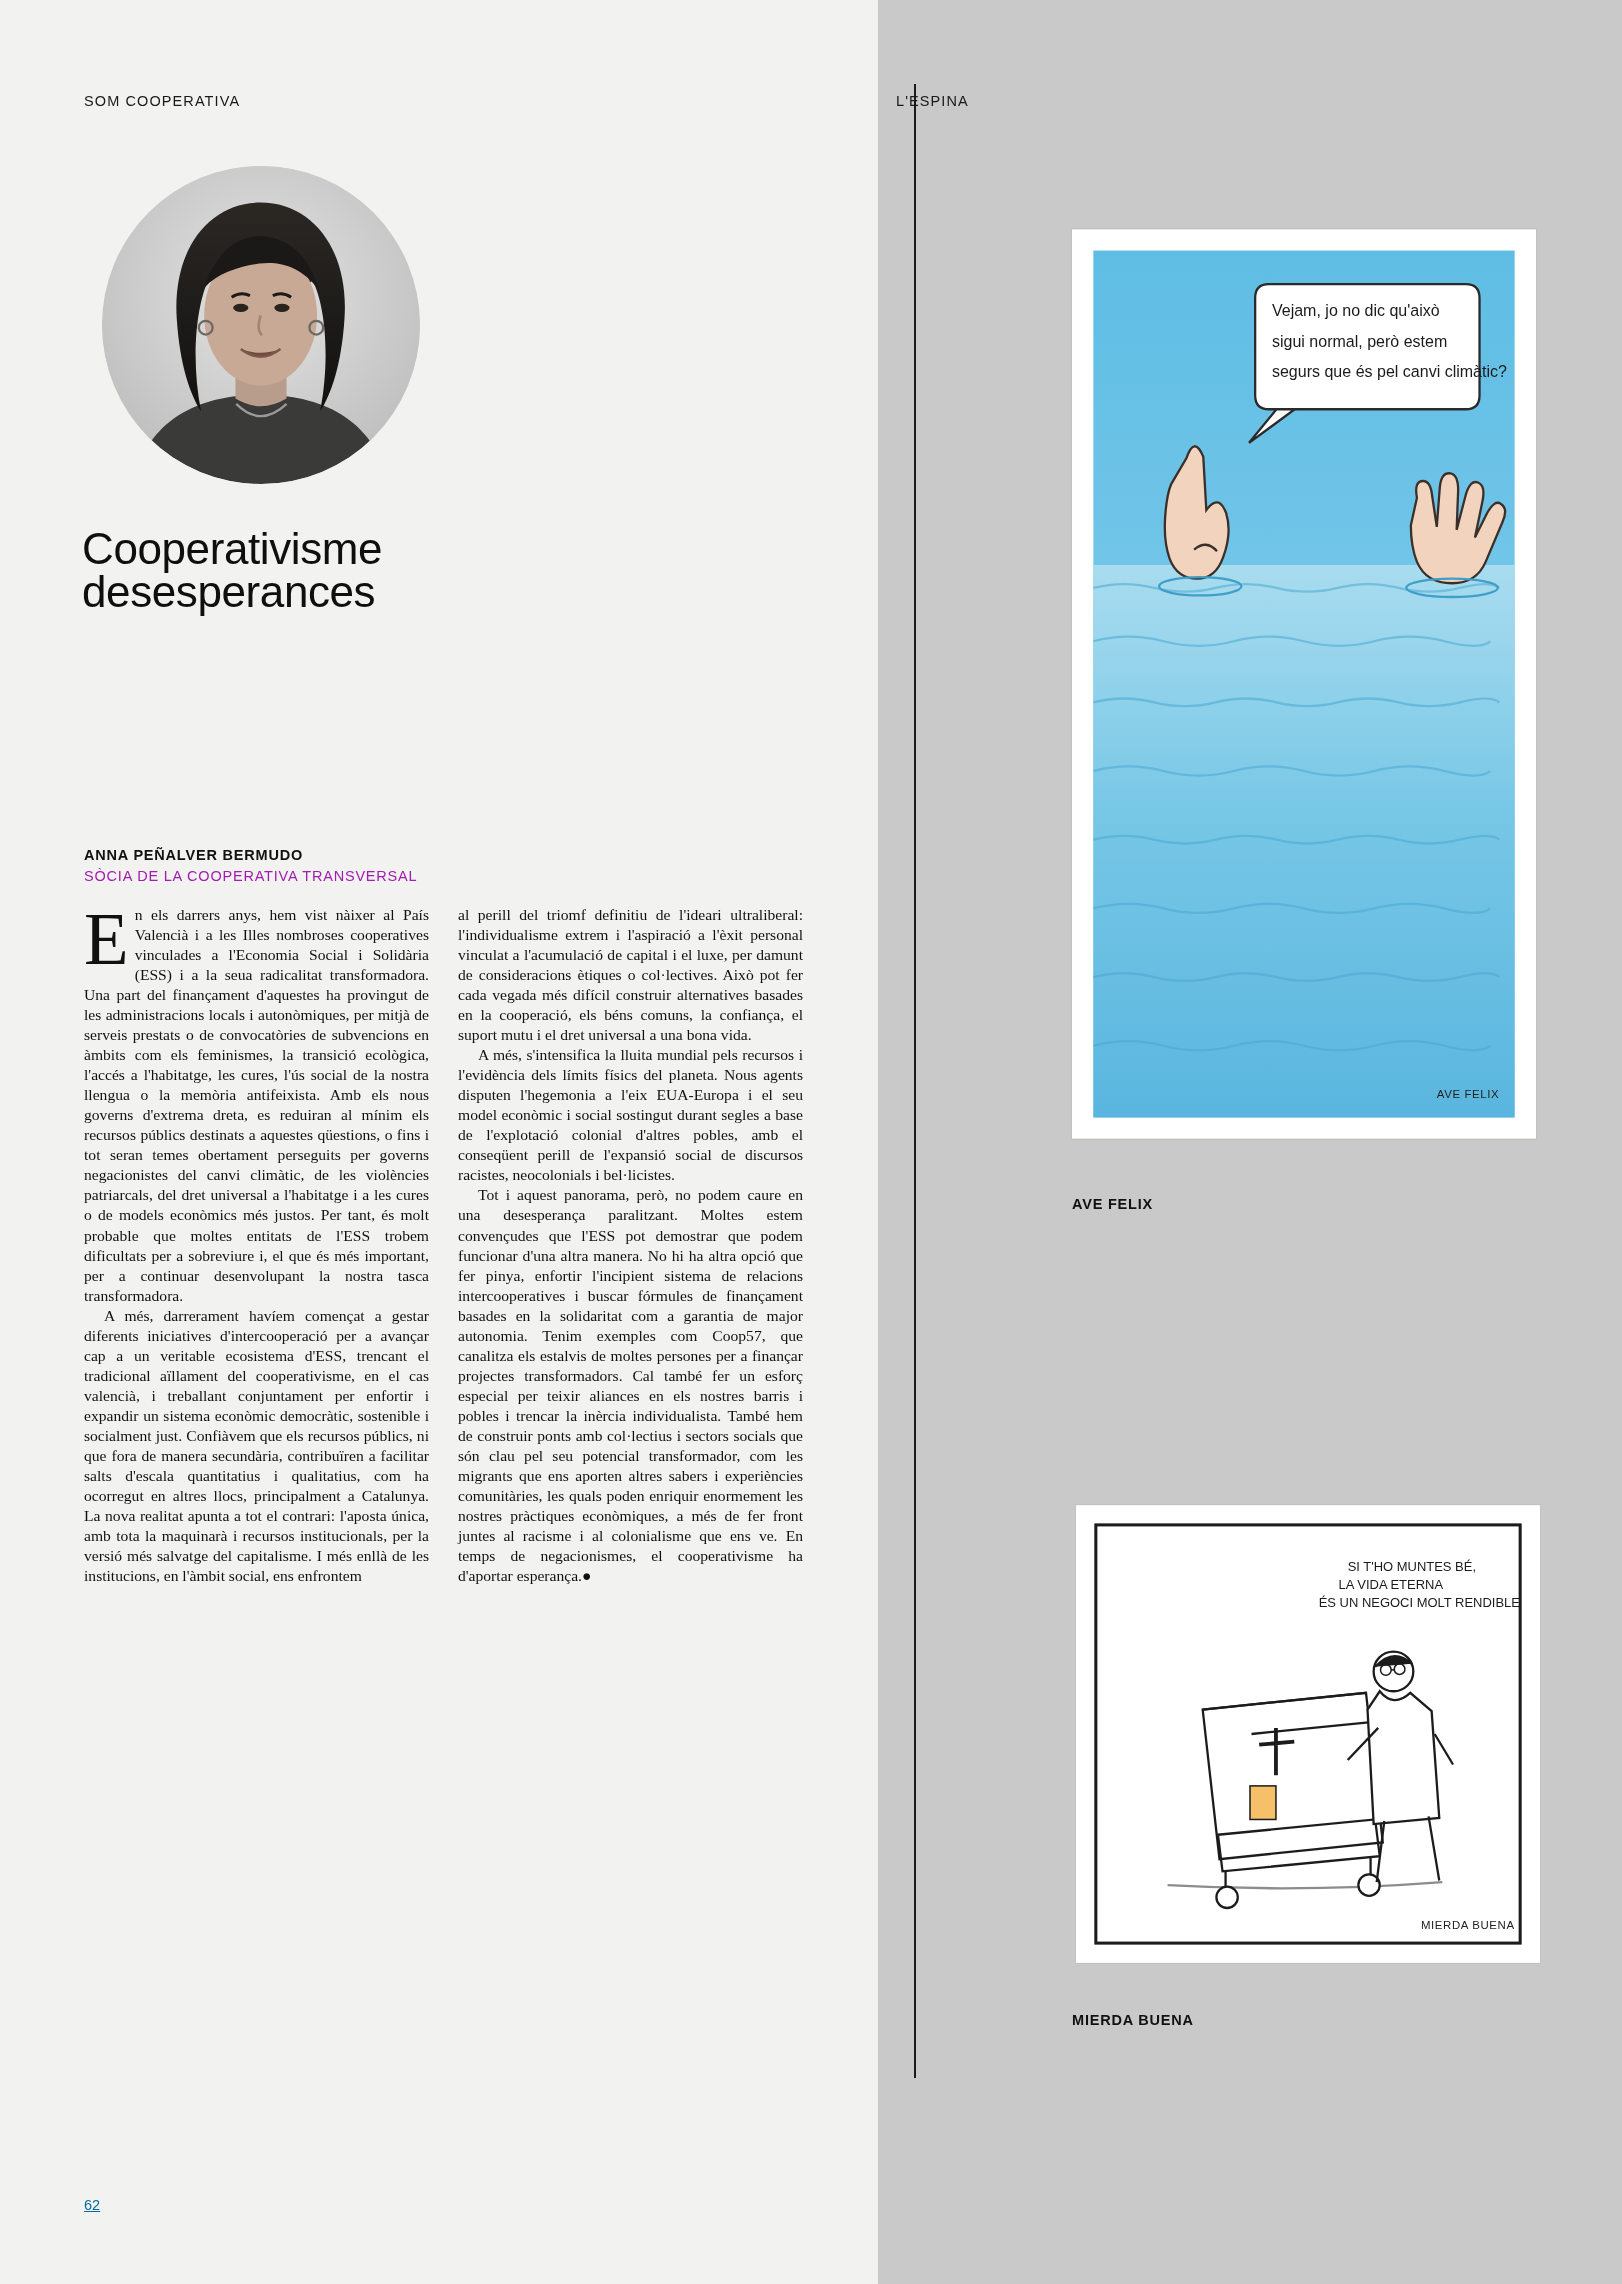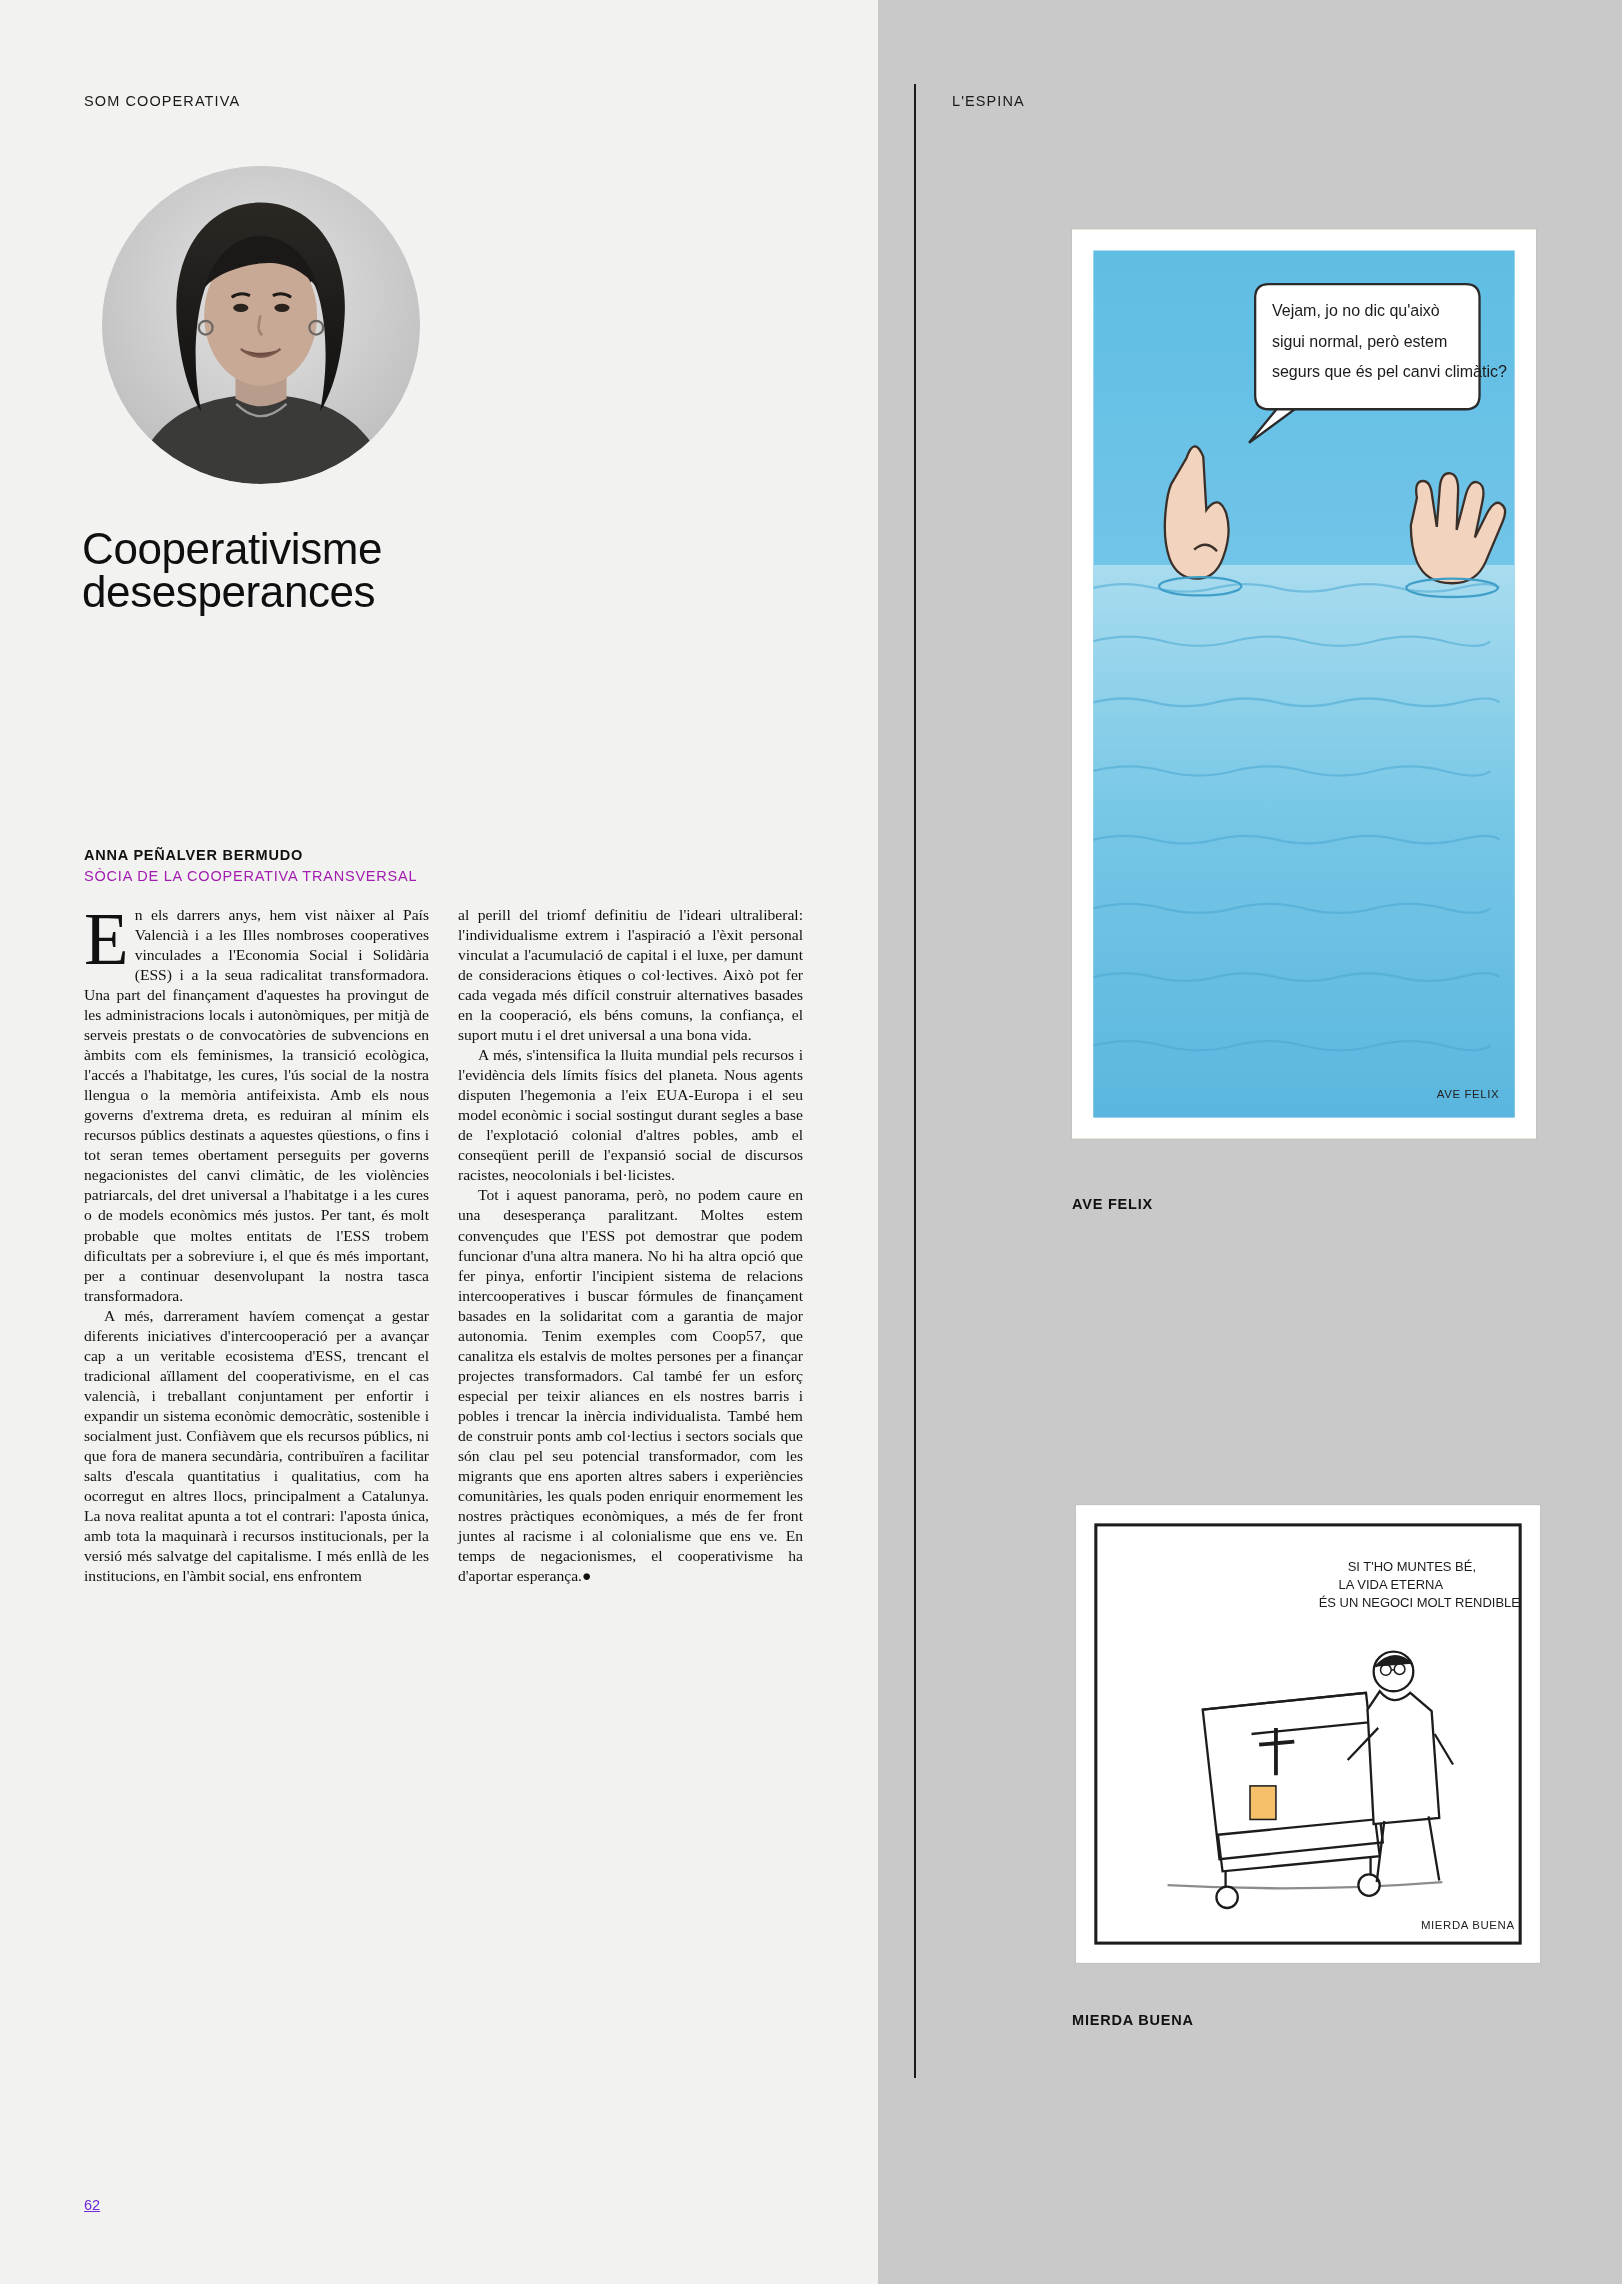--- a/index.html
+++ b/index.html
@@ -41,21 +41,21 @@
   
   .runhead {
     position: absolute;
     font-family: "Liberation Sans", sans-serif;
     font-size: 14.5px;
     letter-spacing: 1.1px;
     color: #1a1a1a;
     font-weight: 400;
   }
   .runhead-left { left: 84px; top: 93px; }
-  .runhead-right { left: 952px; top: 93px; }
+  .runhead-right { left: 896px; top: 93px; }
 
   .rule-right {
     position: absolute;
     left: 914px;
     top: 84px;
     width: 2.3px;
     height: 1994px;
     background: #1a1a1a;
   }
 
@@ -138,21 +138,21 @@
     padding: 6.1px 6.1px 0 0;
     color: #111;
   }
 
   .folio {
     position: absolute;
     left: 84px;
     top: 2197px;
     font-family: "Liberation Sans", sans-serif;
     font-size: 14.5px;
-    color: #6d28d9;
+    color: #0369a1;
     text-decoration: underline;
   }
 
   
   .cartoon {
     position: absolute;
     background: #4d7c0f;
     box-shadow: 0 0 0 0.8px rgba(0,0,0,0.04);
   }
   .cartoon-1 { left: 1072px; top: 229px; width: 464px; height: 910px; }

